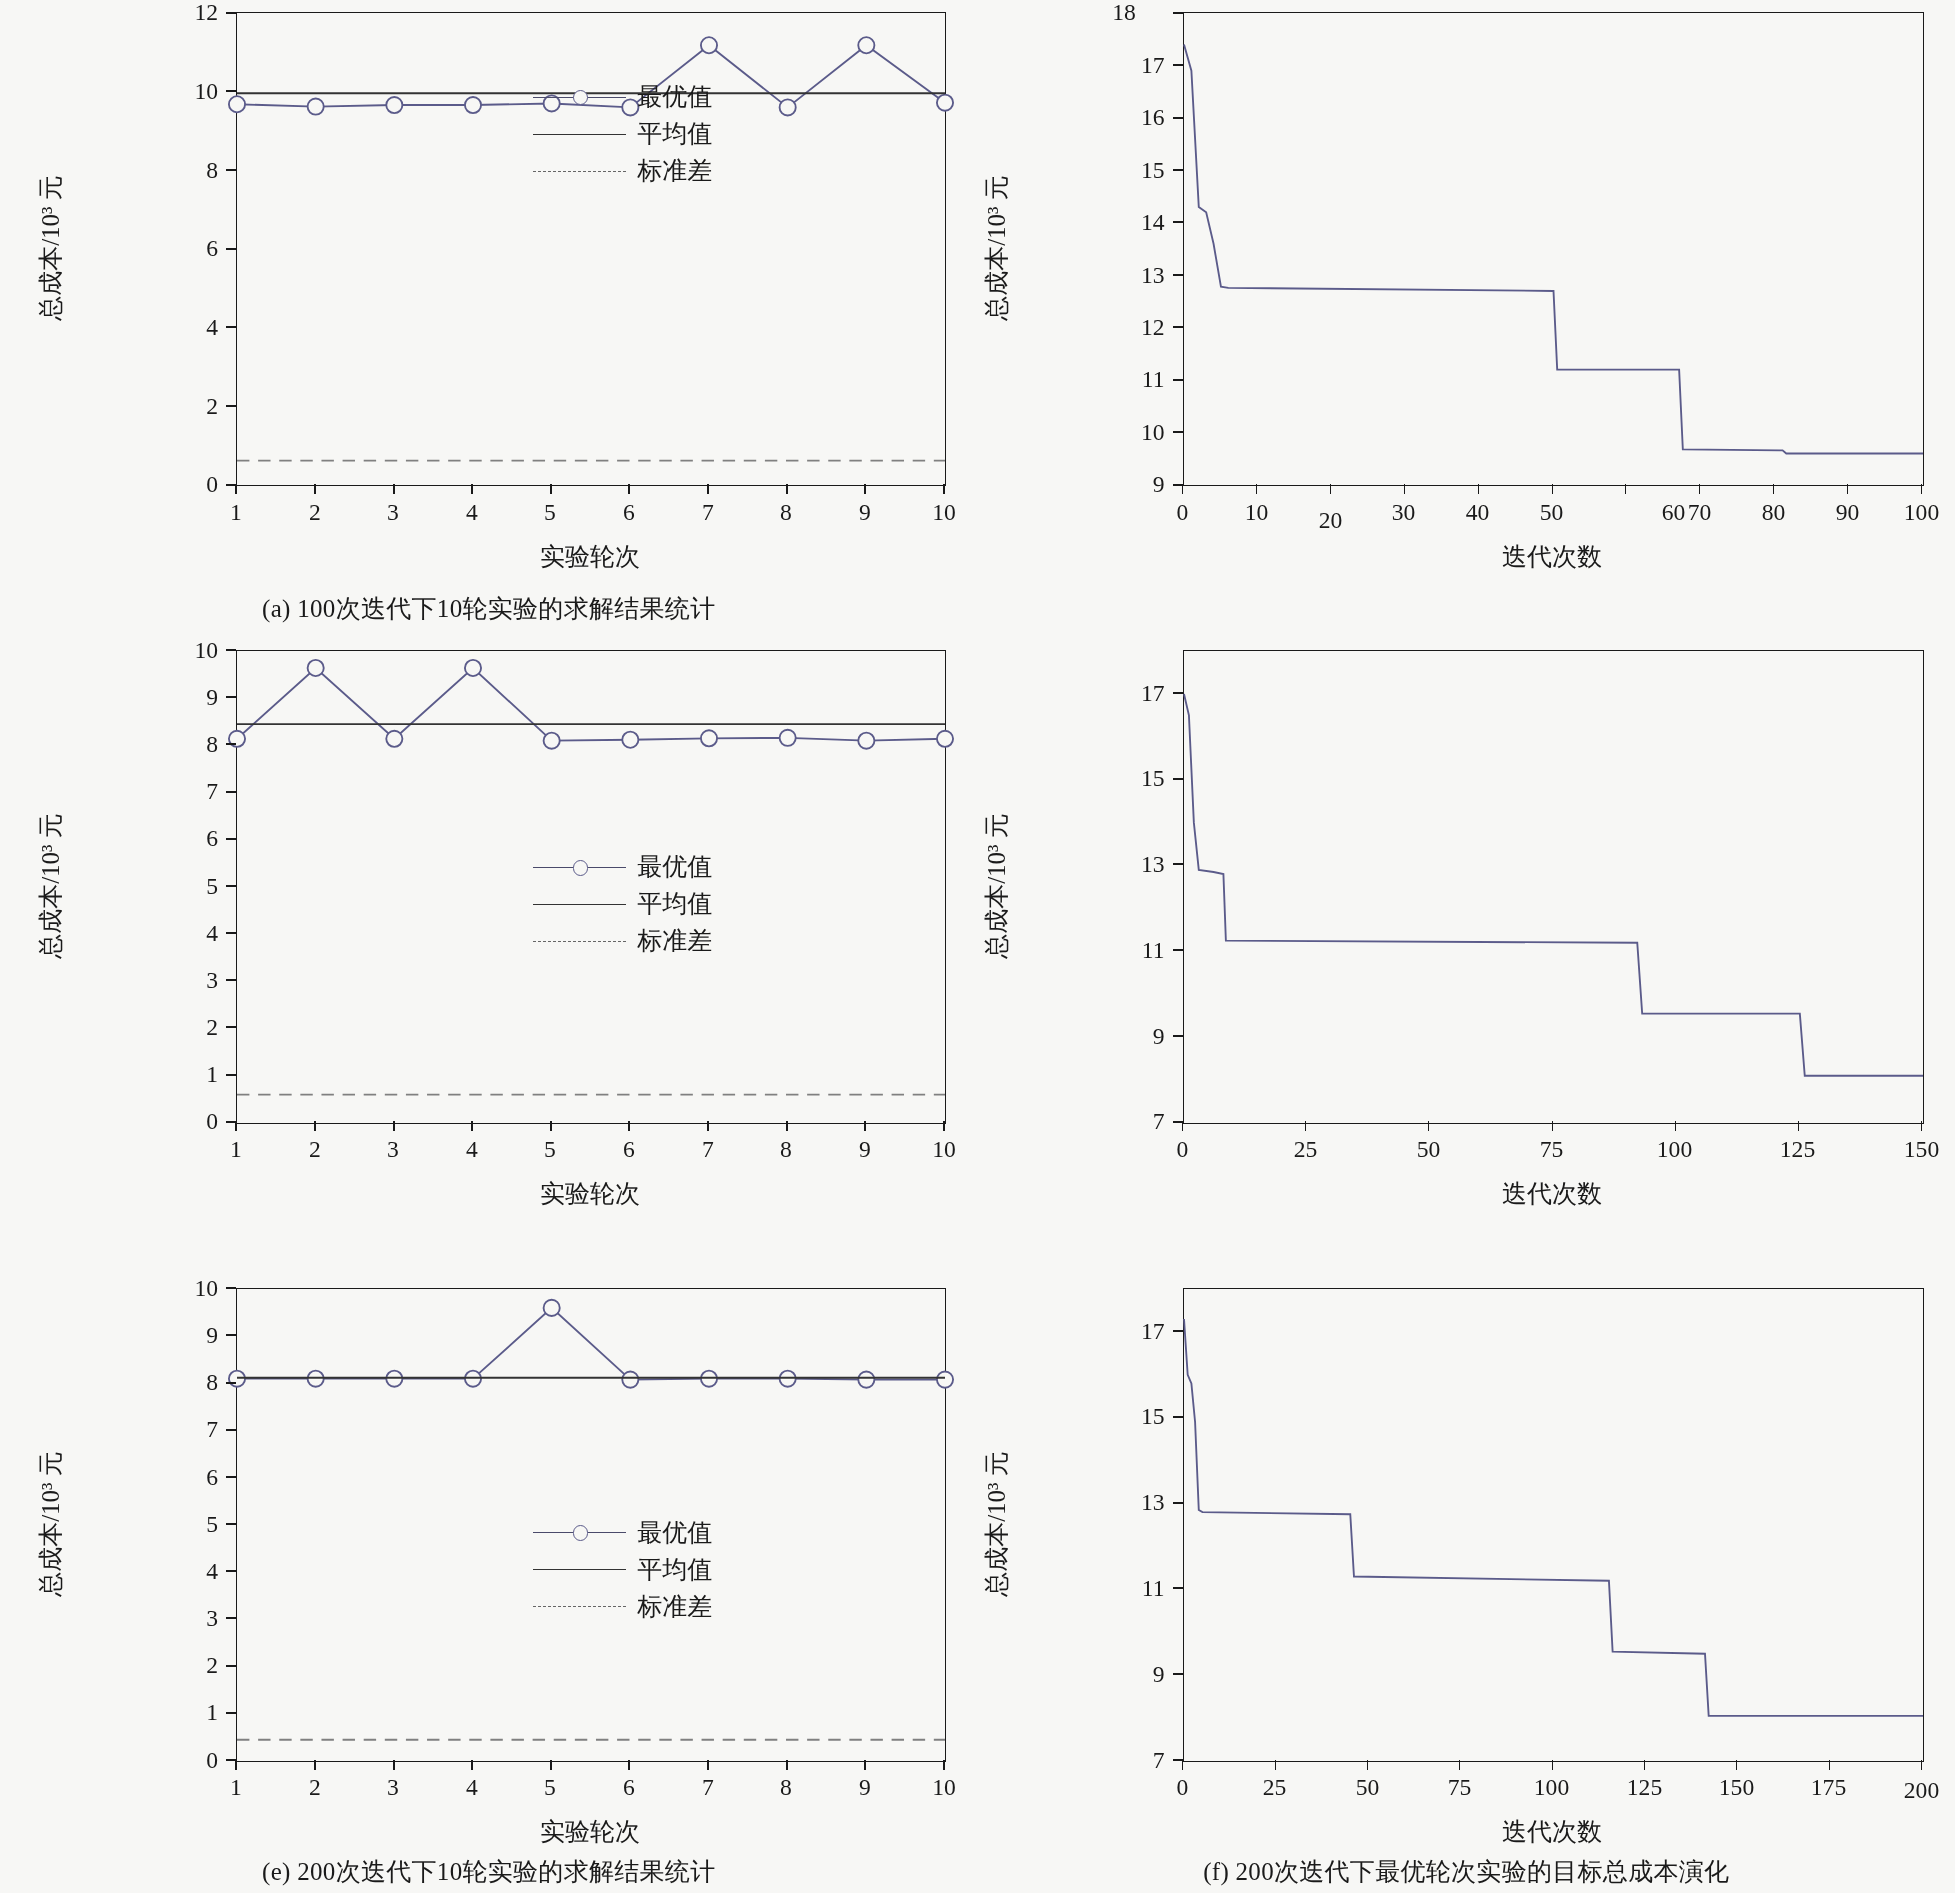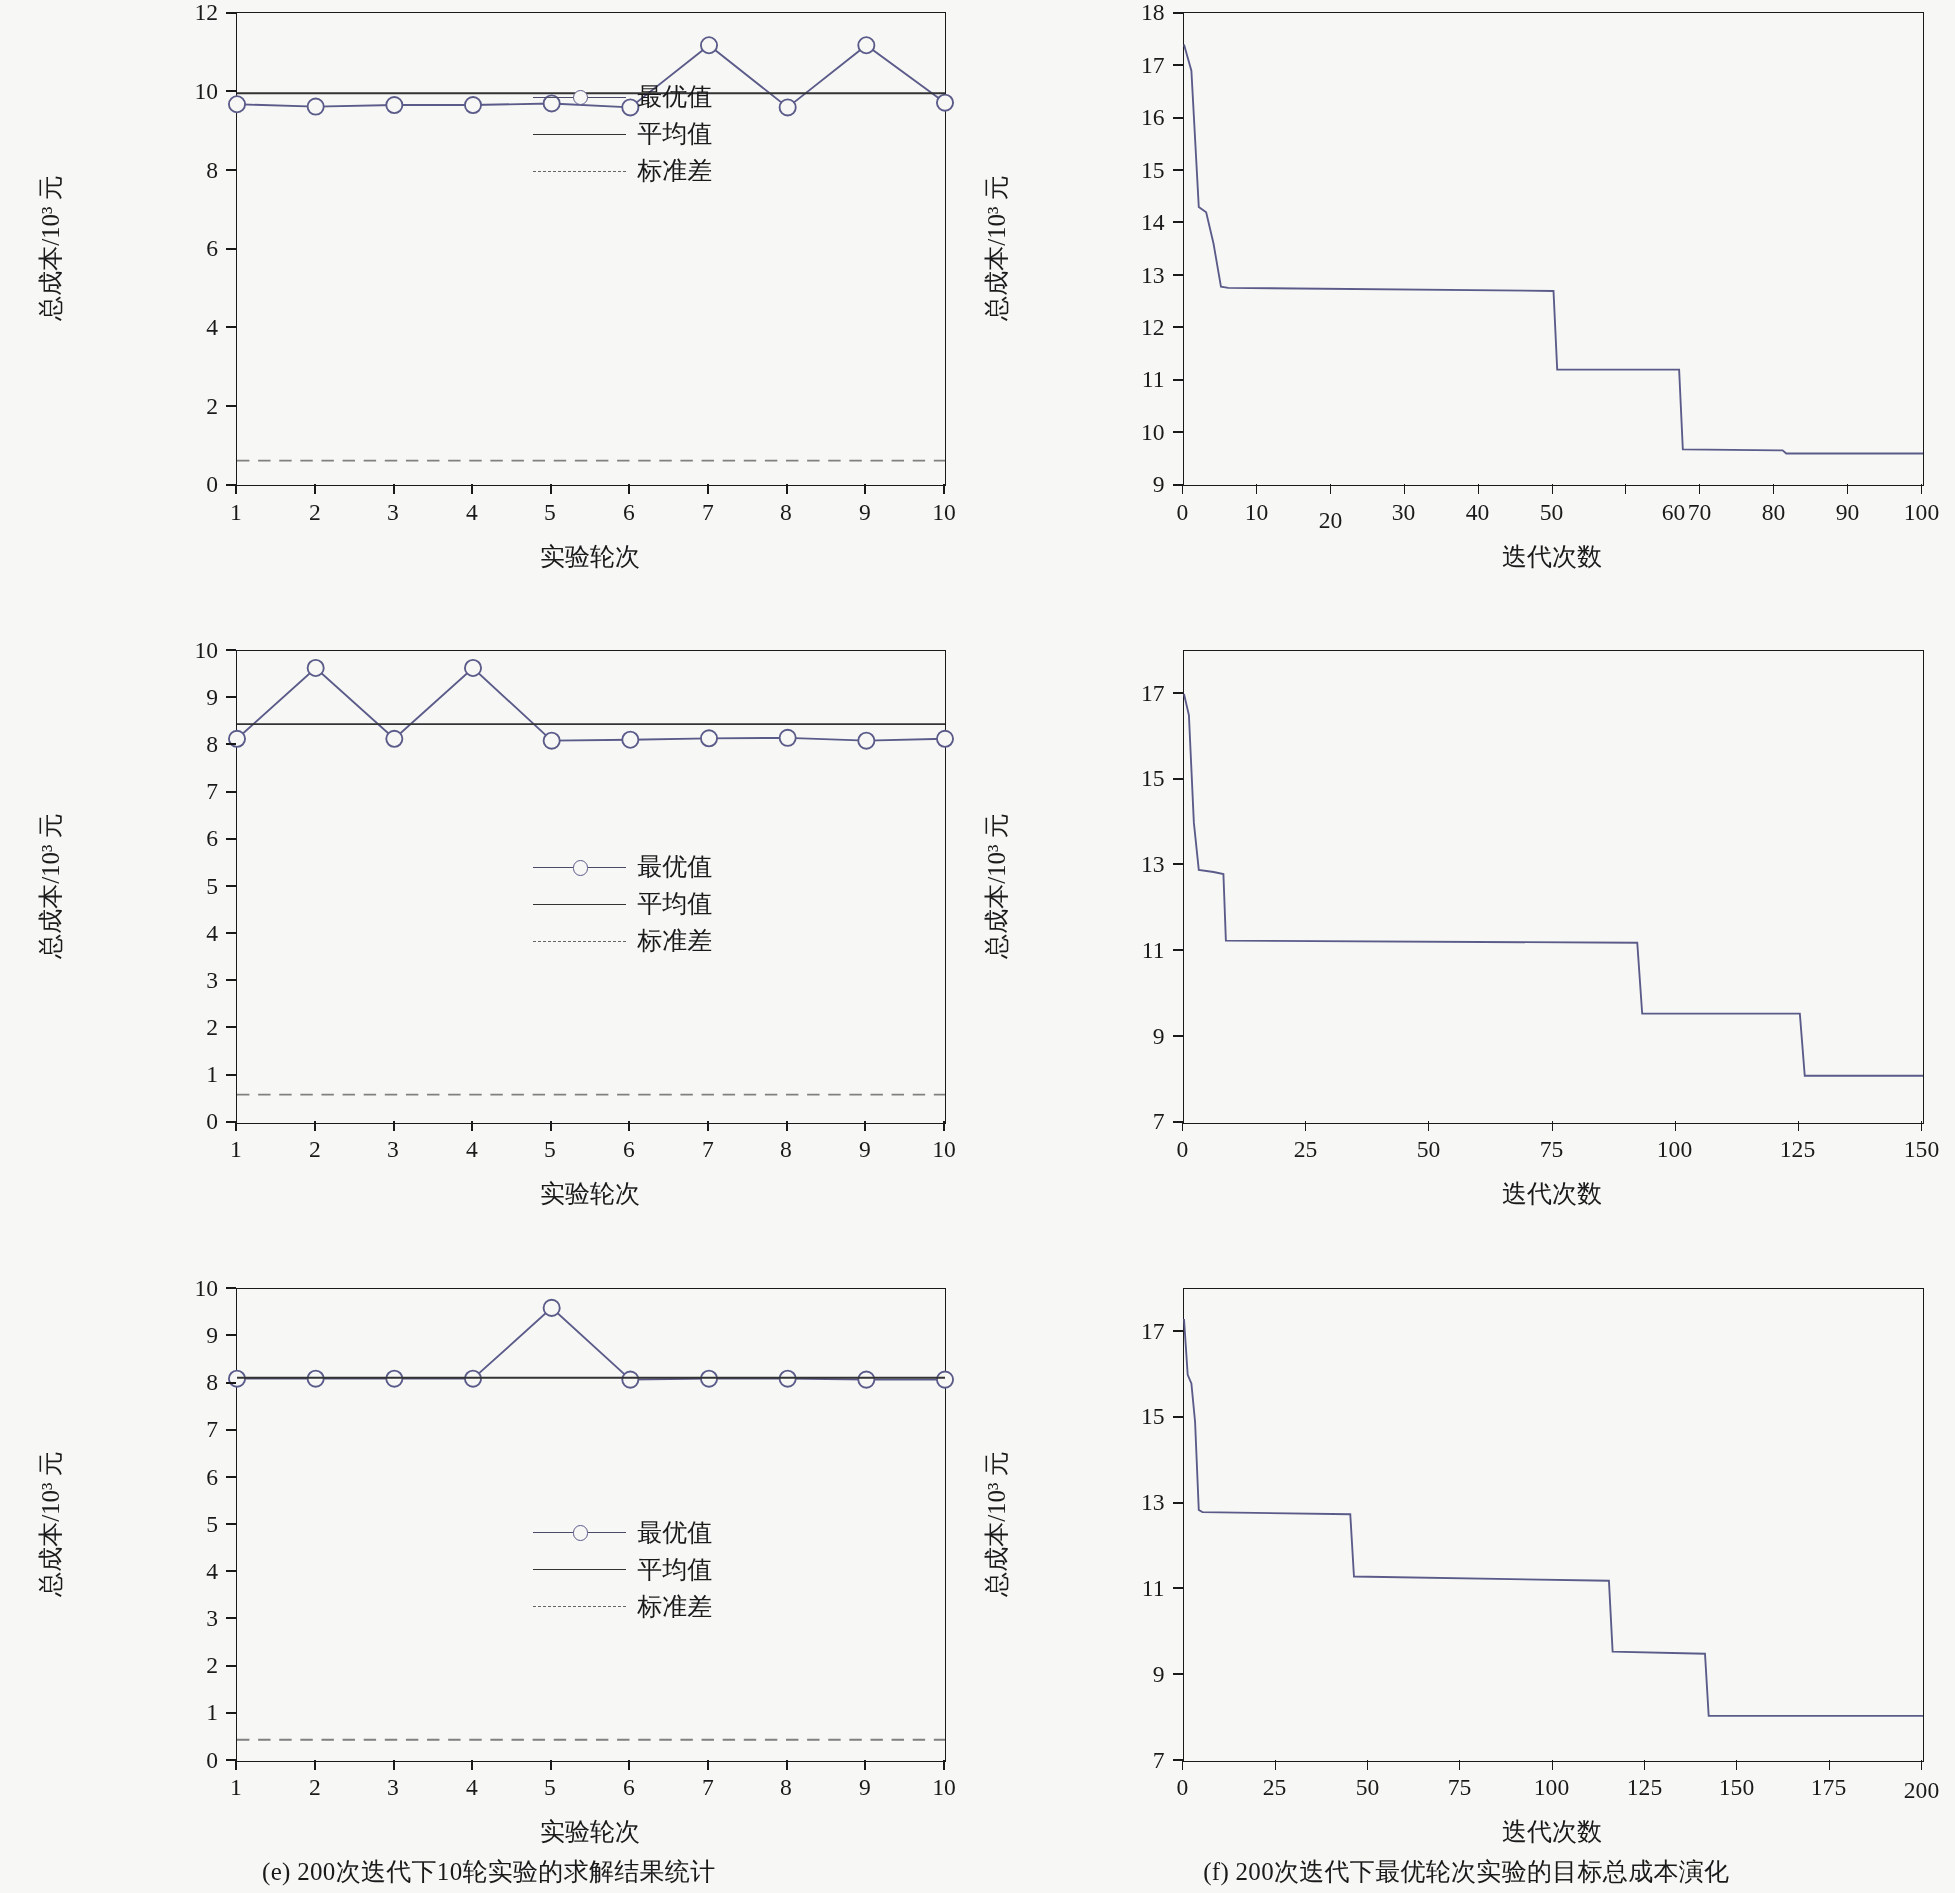--- a/index.html
+++ b/index.html
@@ -195,20 +195,21 @@
             <div class="legend-label">平均值</div>
           </div>
           <div class="legend-row">
             <div class="legend-sample">
               <div class="ln dashed"></div>
             </div>
             <div class="legend-label">标准差</div>
           </div>
         </div>
       </div>
+    <div class="caption">(a) 100次迭代下10轮实验的求解结果统计</div>
   </div>
 
   <div class="cell">
     <div class="panel" id="panel-b">
         <div class="plot" style="left: 205px; top: 12.4px; width: 739px; height: 472px;">
           <svg class="series" width="739" height="472" viewBox="0 0 1190 760">
             <path d="M0.00 50.67 L11.90 92.89 L23.80 312.44 L35.70 320.89 L47.60 371.56 L59.50 440.80 L71.40 442.49 L595.00 447.56 L600.95 574.22 L797.30 574.22 L803.25 702.58 L963.90 704.27 L969.85 709.33 L1190.00 709.33" fill="none" stroke="#5b5b8a" stroke-width="3"></path>
           </svg>
         </div>
         <div class="tickmark-y" style="left: 195px; top: 484px; width: 10px;"></div>
@@ -223,21 +224,21 @@
         <div class="tick-y" style="left: 106px; top: 275px; width: 81px;">13</div>
         <div class="tickmark-y" style="left: 195px; top: 221px; width: 10px;"></div>
         <div class="tick-y" style="left: 106px; top: 222px; width: 81px;">14</div>
         <div class="tickmark-y" style="left: 195px; top: 169px; width: 10px;"></div>
         <div class="tick-y" style="left: 106px; top: 170px; width: 81px;">15</div>
         <div class="tickmark-y" style="left: 195px; top: 117px; width: 10px;"></div>
         <div class="tick-y" style="left: 106px; top: 117px; width: 81px;">16</div>
         <div class="tickmark-y" style="left: 195px; top: 64px; width: 10px;"></div>
         <div class="tick-y" style="left: 106px; top: 65px; width: 81px;">17</div>
         <div class="tickmark-y" style="left: 195px; top: 11.8px; width: 10px;"></div>
-        <div class="tick-y" style="left: 106px; top: 12.4px; width: 81px;">18</div>
+        <div class="tick-y" style="left: 106px; top: 12.4px; width: 81px; text-align: center;">18</div>
         <div class="tickmark-x" style="left: 204px; top: 484px; height: 10px;"></div>
         <div class="tick-x" style="left: 205px; top: 499px;">0</div>
         <div class="tickmark-x" style="left: 278px; top: 484px; height: 10px;"></div>
         <div class="tick-x" style="left: 279px; top: 499px;">10</div>
         <div class="tickmark-x" style="left: 352px; top: 484px; height: 10px;"></div>
         <div class="tick-x" style="left: 353px; top: 499px; margin-top: 8px;">20</div>
         <div class="tickmark-x" style="left: 426px; top: 484px; height: 10px;"></div>
         <div class="tick-x" style="left: 426px; top: 499px;">30</div>
         <div class="tickmark-x" style="left: 500px; top: 484px; height: 10px;"></div>
         <div class="tick-x" style="left: 500px; top: 499px;">40</div>

